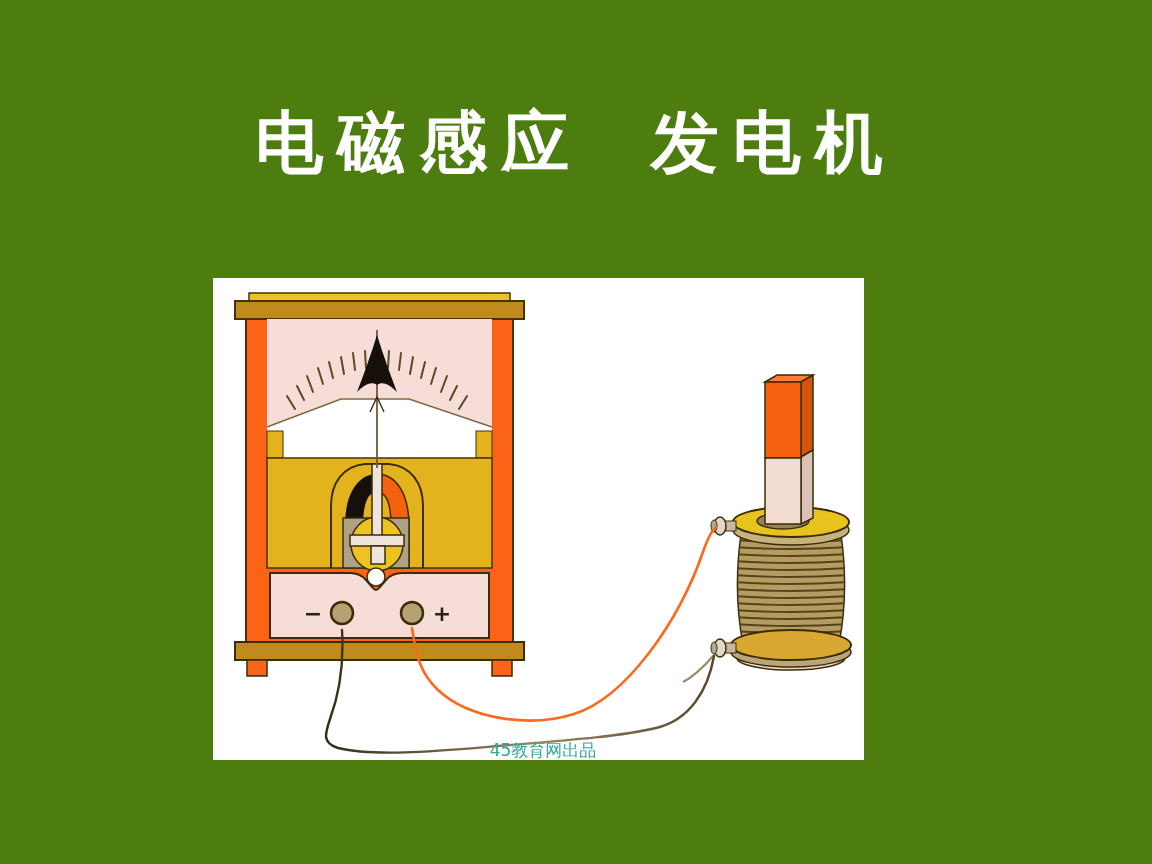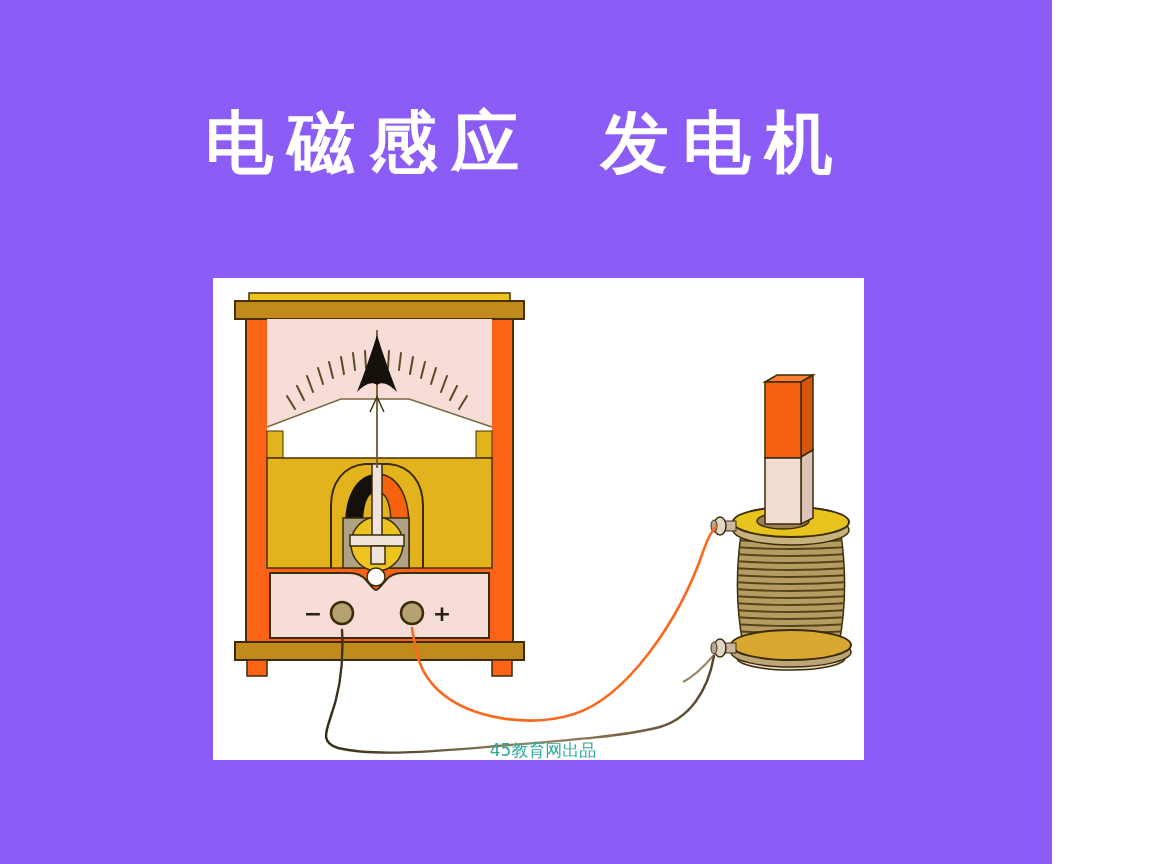--- a/index.html
+++ b/index.html
@@ -1,17 +1,17 @@
 <!DOCTYPE html>
 <html><head>
 <meta charset="utf-8">
 <style>
   html,body{margin:0;padding:0;}
   body{width:1152px;height:864px;overflow:hidden;font-family:"DejaVu Sans","Liberation Sans",sans-serif;}
-  .slide{position:relative;width:1052px;height:864px;background:#8b5cf6;}
+  .slide{position:relative;width:1152px;height:864px;background:#4d7c0f;}
   .title{
     position:absolute;top:106px;left:0;width:100%;margin:0;
     text-align:center;color:#FFFFFF;font-weight:bold;font-size:68px;
     letter-spacing:14px;word-spacing:30px;line-height:1.1;
     font-family:"DejaVu Sans","Liberation Sans",sans-serif;
   }
   .figure{
     position:absolute;left:213px;top:278px;width:651px;height:482px;
     background:#FFFFFF;
   }

